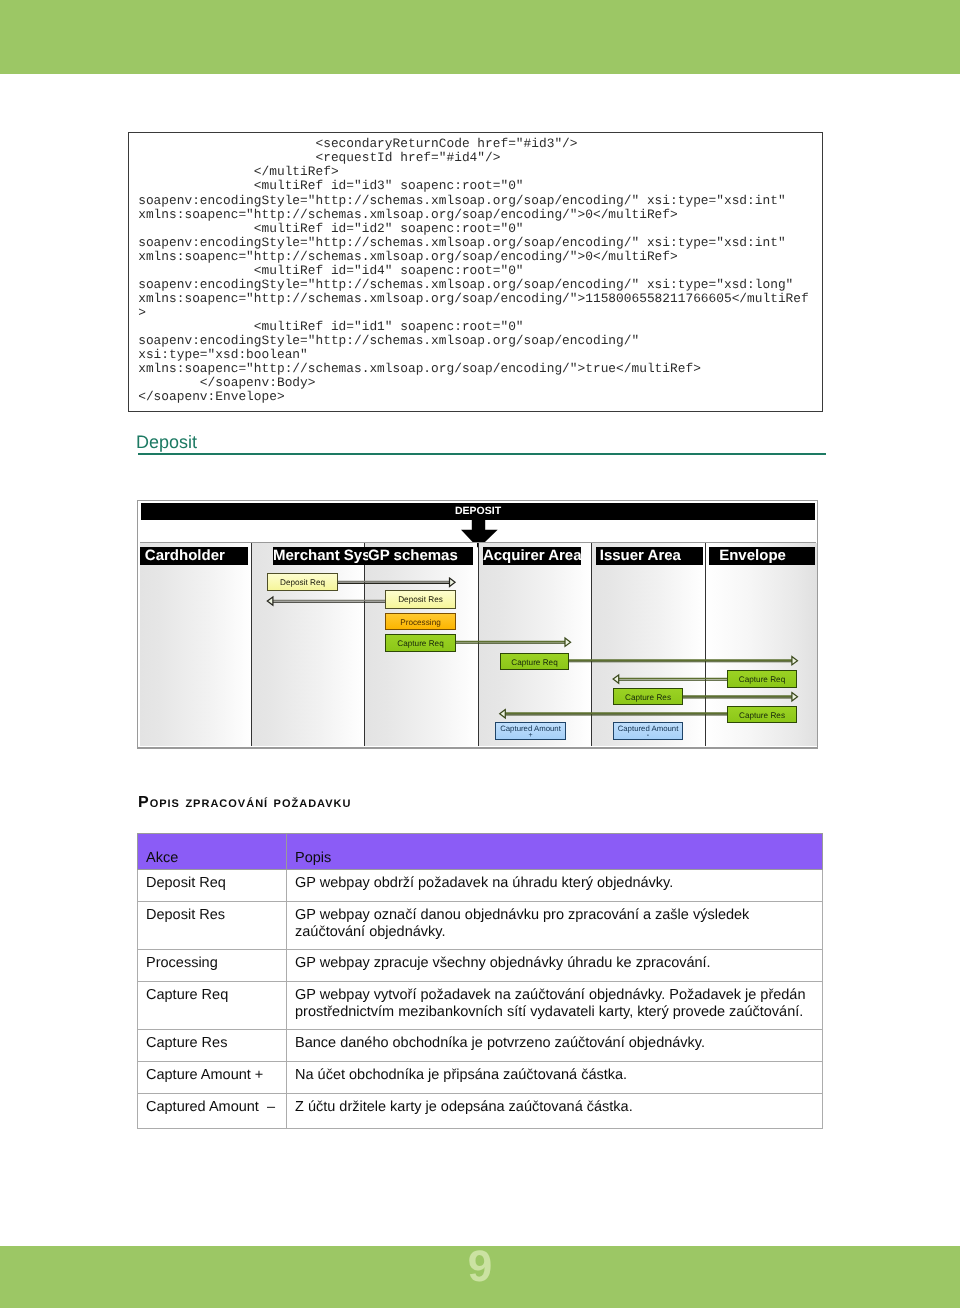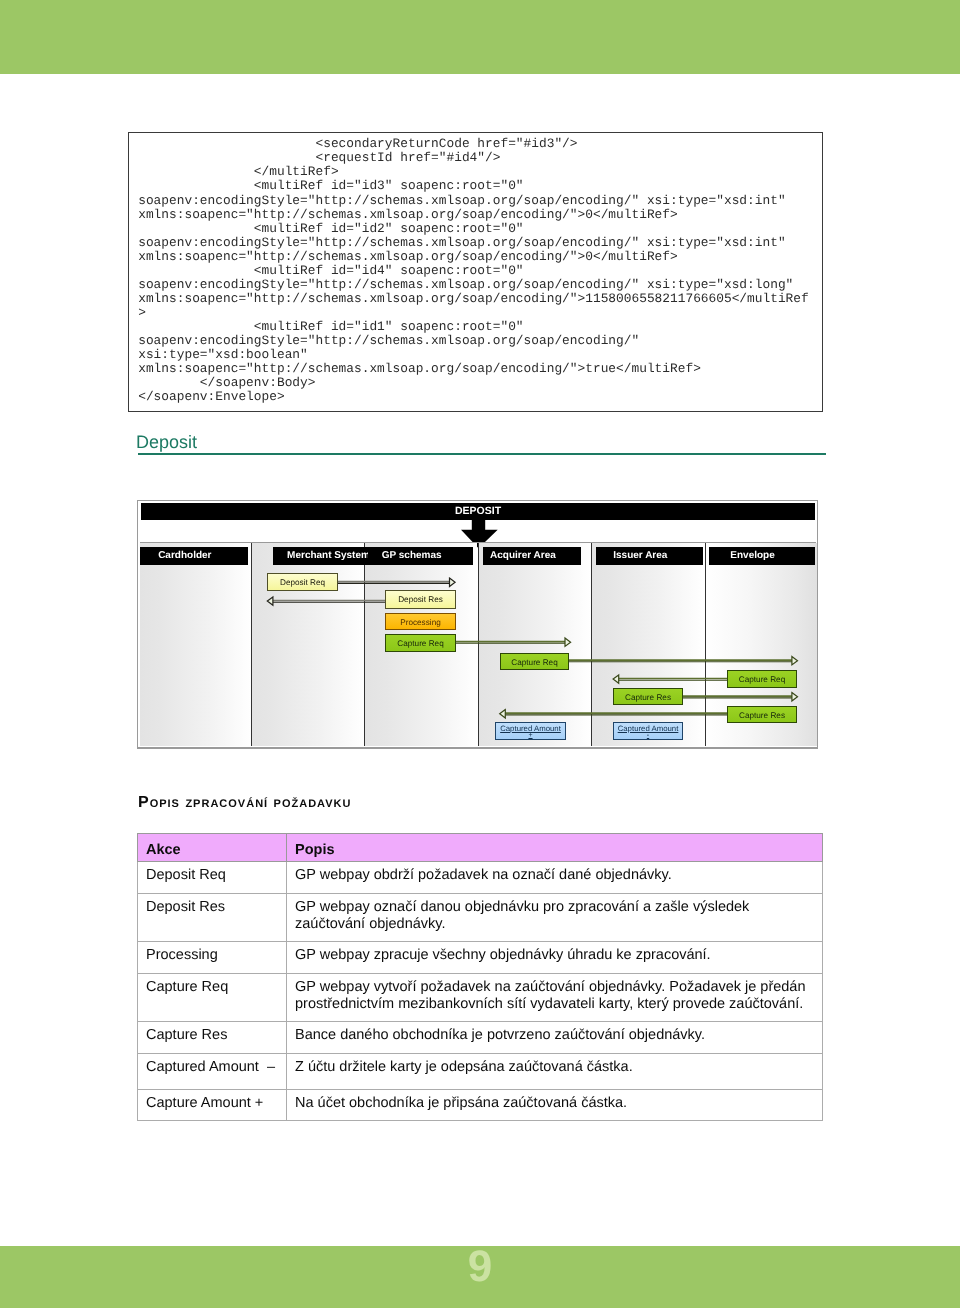--- a/index.html
+++ b/index.html
@@ -36,39 +36,39 @@
   .dg-titlebar { position:absolute; left:3px; top:2px; width:674px; height:17px; background:#000; }
   .dg-title { position:absolute; left:0; top:0; width:674px; height:17px; color:#fff;
       font-size:10.5px; font-weight:bold; text-align:center; line-height:17px; }
   .dg-downarrow { position:absolute; left:322px; top:18px; width:39px; height:31px; }
   .lanes { position:absolute; left:2px; top:41px; width:676px; height:203px; border-top:1px solid #9a9a9a; }
   .lane { position:absolute; top:0; height:203px;
       background:linear-gradient(to right,#e3e3e3 0%,#e6e6e6 18%,#f2f2f2 62%,#ffffff 100%); }
   .lane.rev { background:linear-gradient(to right,#ffffff 0%,#f6f6f6 40%,#e8e8e8 82%,#e0e0e0 100%); }
   .lane-sep { position:absolute; top:0; width:1.2px; height:203px; background:#333; }
   .lane-hdr { position:absolute; top:4px; height:18px; background:#000; color:#fff;
-      font-size:10px; font-weight:bold; text-align:center; line-height:18.5px;
+      font-size:15px; font-weight:bold; text-align:center; line-height:18.5px;
       white-space:nowrap; padding-right:18px; }
   .node { position:absolute; height:18px; border:1px solid #3b3b1e; font-size:8.2px; font-weight:normal;
       text-align:center; line-height:10px; padding-top:3.5px; color:#161608; z-index:5; overflow:hidden; }
   .node.blue { padding-top:1px; font-size:7.8px; line-height:9px; }
   .node.yellow { background:linear-gradient(to bottom,#fdfdcf,#f6f69a); border-color:#4f4f28; }
   .node.orange { background:linear-gradient(to bottom,#ffc930,#fcb500); border-color:#7d5000; color:#4e3000; }
   .node.green  { background:linear-gradient(to bottom,#9bd224,#8cc718); border-color:#2d4806; color:#16270b; }
-  .node.blue   { background:linear-gradient(to bottom,#bfdefb,#a6d0f8); border-color:#1f4468; color:#12314f;text-decoration:underline; }
+  .node.blue   { background:linear-gradient(to bottom,#bfdefb,#a6d0f8); border-color:#1f4468; color:#12314f; }
   .node .sign { display:block; font-size:7px; line-height:6px; margin-top:-0.5px; }
   .conn { position:absolute; z-index:2; }
 
   
   .tbl-title { position:absolute; left:138px; top:793.5px; font-size:16px; font-weight:bold;
       color:#0c0c0c; letter-spacing:1px; font-variant:small-caps; line-height:18px; }
   table.t { position:absolute; left:137px; top:833.1px; width:686px; border-collapse:collapse;
       font-size:14.5px; color:#0d0d0d; table-layout:fixed; }
   table.t th, table.t td { border:1px solid #acacac; text-align:left; vertical-align:top; }
-  table.t th { background:#f0abfc; font-weight:bold; font-size:14.5px; padding:8px 8px 3px 8px;
+  table.t th { background:#8b5cf6; font-weight:normal; font-size:14.5px; padding:16px 8px 3px 8px;
       border-color:#9a9a9a; height:22.3px; }
   table.t td { padding:5px 8px 6px 8px; line-height:16.4px; }
   table.t col.c1 { width:149px; }
 
   
   .ftr-band { position:absolute; left:0; top:1246px; width:960px; height:62px; background:#9cc765; }
   .ftr-page { position:absolute; left:0; top:1246.2px; width:960px; text-align:center;
       font-size:44px; font-weight:bold; color:#cbe2a2; line-height:42px; letter-spacing:0px; }
   .ftr-text { position:absolute; left:0; top:1288px; width:960px; text-align:center;
       font-size:14.5px; color:#fbfdf7; line-height:17px; }
@@ -204,45 +204,45 @@
       </colgroup>
     <thead>
       <tr>
         <th>Akce</th>
         <th>Popis</th>
       </tr>
     </thead>
     <tbody>
       <tr style="height:32.4px">
         <td>Deposit Req</td>
-        <td>GP webpay obdrží požadavek na označí dané objednávky.</td>
+        <td>GP webpay obdrží požadavek na úhradu který objednávky.</td>
       </tr>
       <tr style="height:47.8px">
         <td>Deposit Res</td>
         <td>GP webpay označí danou objednávku pro zpracování a zašle výsledek zaúčtování objednávky.</td>
       </tr>
       <tr style="height:32.2px">
         <td>Processing</td>
         <td>GP webpay zpracuje všechny objednávky úhradu ke zpracování.</td>
       </tr>
       <tr style="height:48.0px">
         <td>Capture Req</td>
         <td>GP webpay vytvoří požadavek na zaúčtování objednávky. Požadavek je předán prostřednictvím mezibankovních sítí vydavateli karty, který provede zaúčtování.</td>
       </tr>
       <tr style="height:32.0px">
         <td>Capture Res</td>
         <td>Bance daného obchodníka je potvrzeno zaúčtování objednávky.</td>
       </tr>
+      <tr style="height:31.5px">
+        <td>Capture Amount +</td>
+        <td>Na účet obchodníka je připsána zaúčtovaná částka.</td>
+      </tr>
       <tr style="height:35.5px">
         <td>Captured Amount &nbsp;–</td>
         <td>Z účtu držitele karty je odepsána zaúčtovaná částka.</td>
       </tr>
-      <tr style="height:31.5px">
-        <td>Capture Amount +</td>
-        <td>Na účet obchodníka je připsána zaúčtovaná částka.</td>
-      </tr>
     </tbody>
   </table>
 
   <div class="ftr-band"></div>
   <div class="ftr-page">9</div>
 
 </div>
 
 </body></html>

